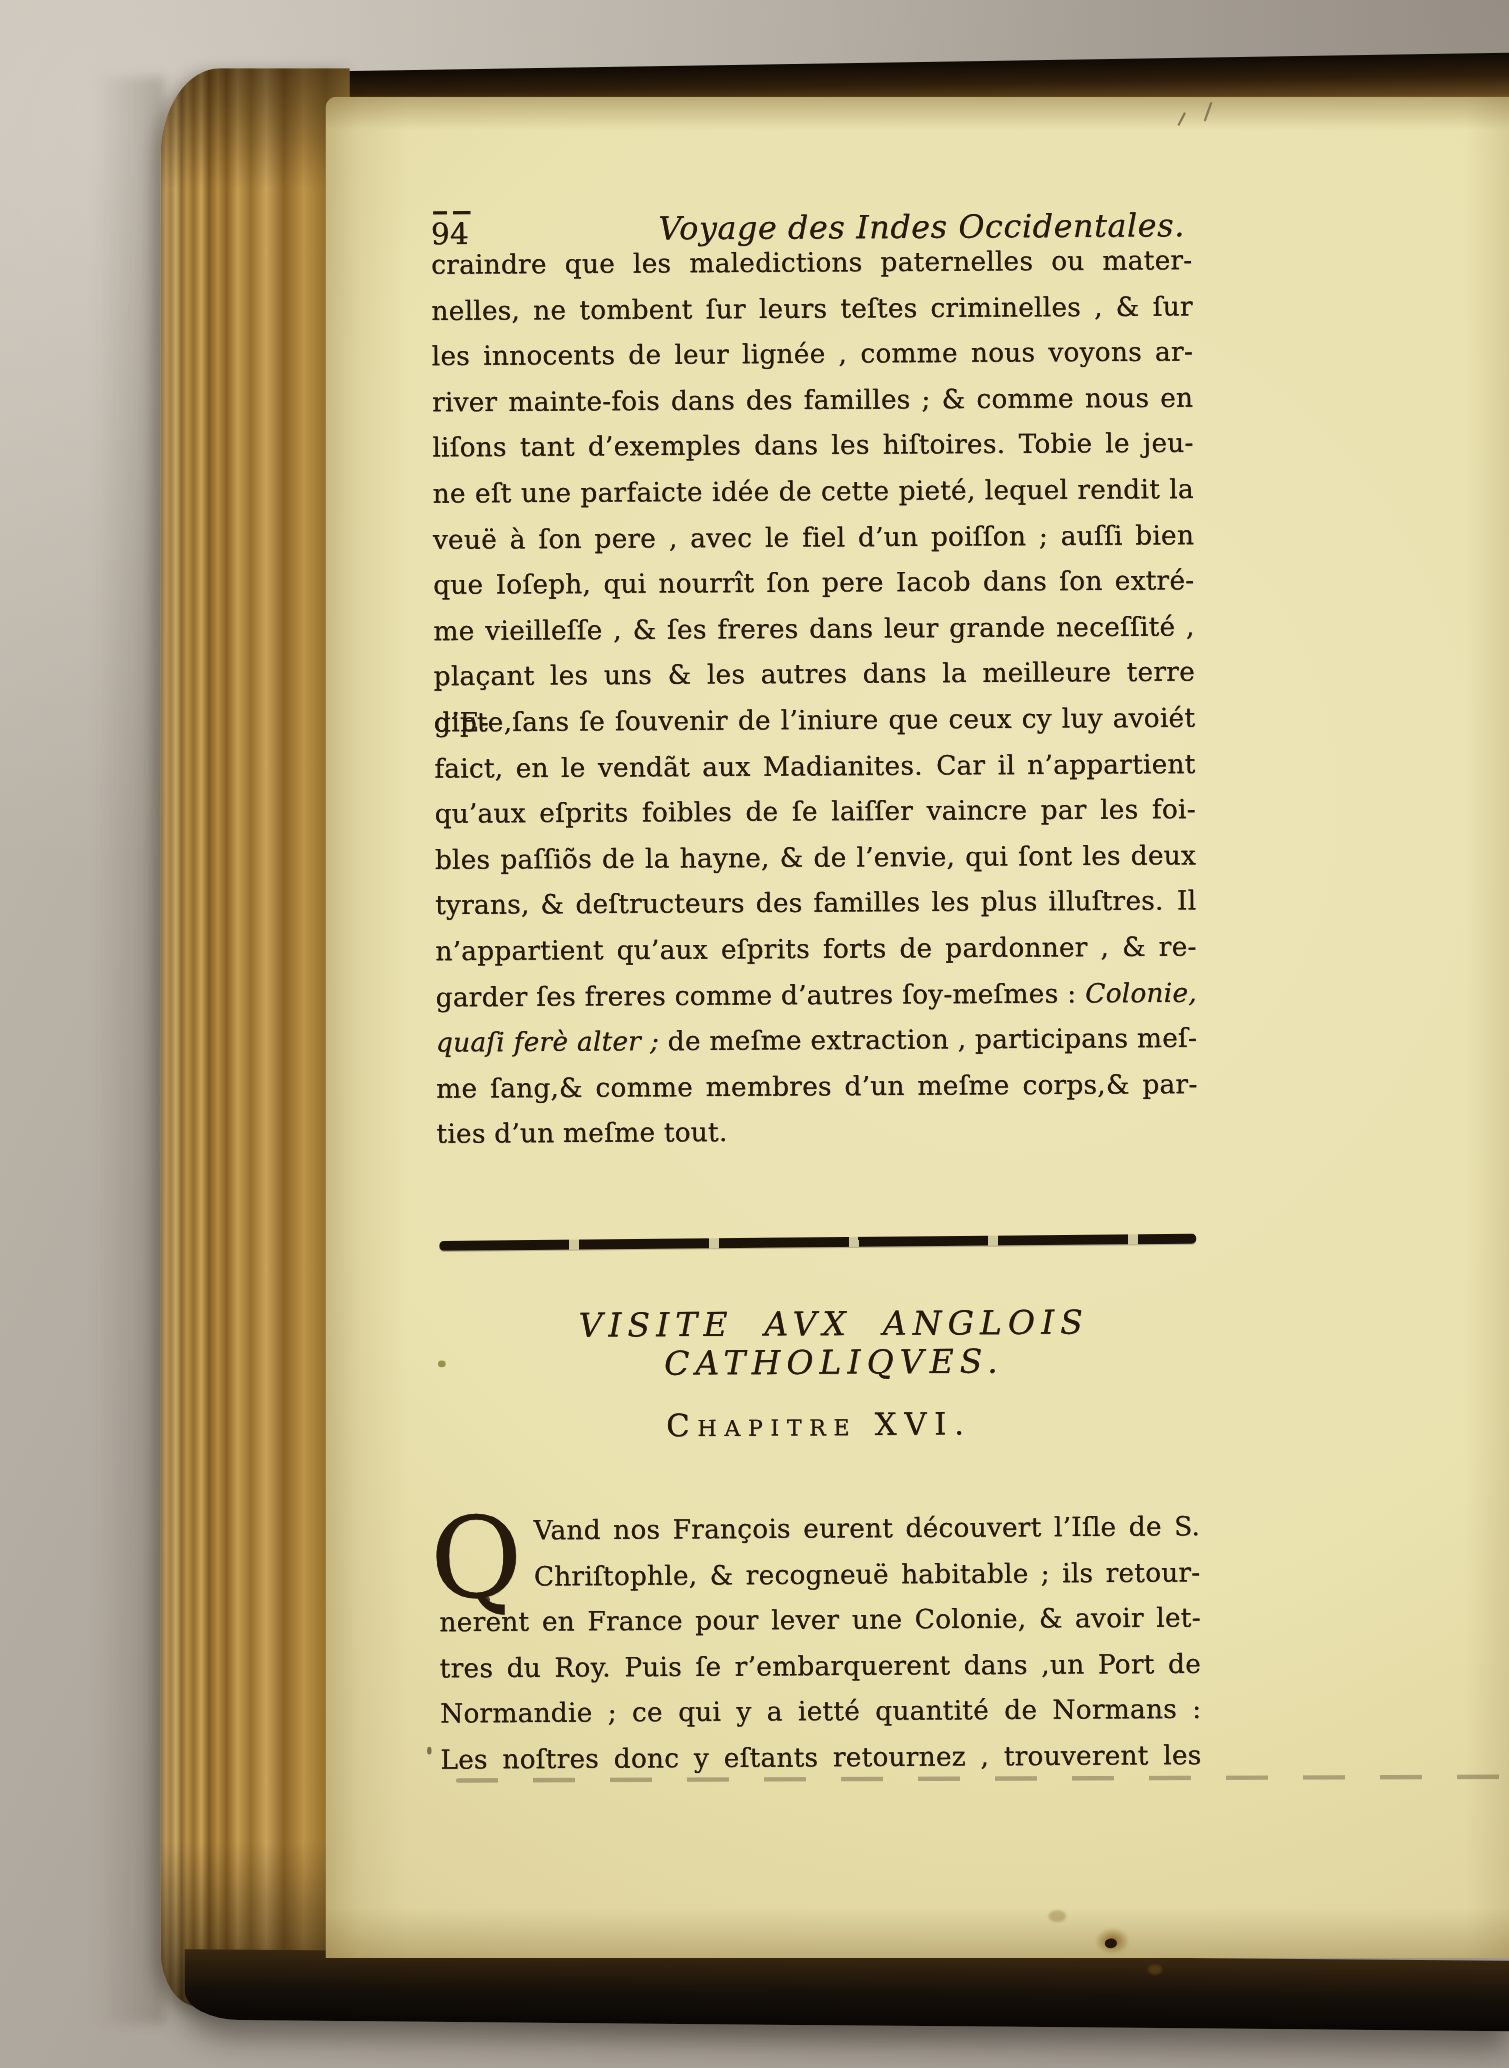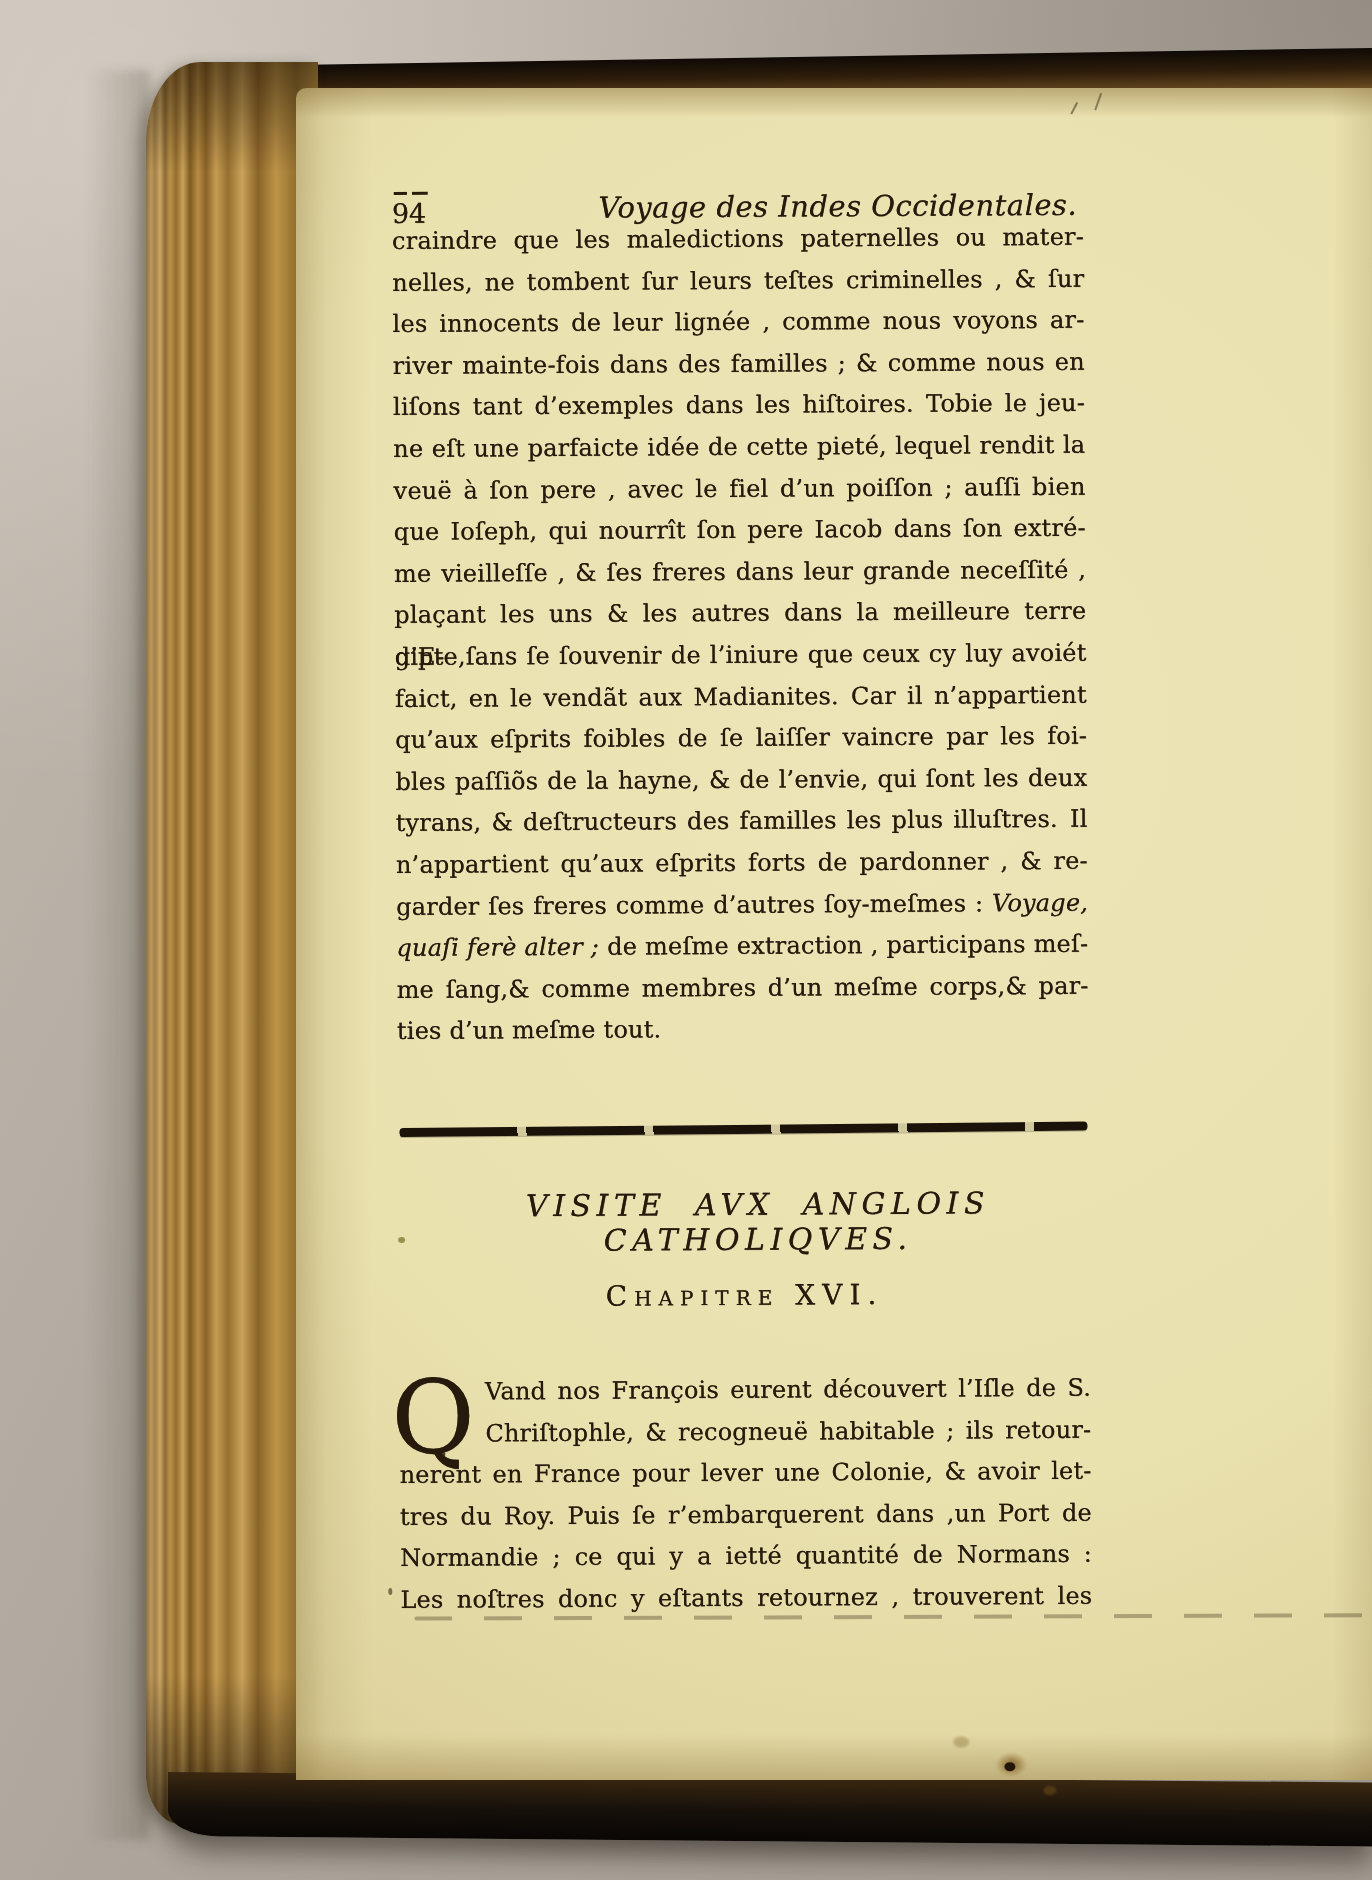--- a/index.html
+++ b/index.html
@@ -141,21 +141,21 @@
           <div class="line"><span>veuë à ſon pere , avec le fiel d’un poiſſon ; auſſi bien</span></div>
           <div class="line"><span>que Ioſeph, qui nourrît ſon pere Iacob dans ſon extré-</span></div>
           <div class="line"><span>me vieilleſſe , &amp; ſes freres dans leur grande neceſſité ,</span></div>
           <div class="line"><span>plaçant les uns &amp; les autres dans la meilleure terre d’E-</span></div>
           <div class="line"><span>gipte,ſans ſe ſouvenir de l’iniure que ceux cy luy avoiét</span></div>
           <div class="line"><span>faict, en le vendãt aux Madianites. Car il n’appartient</span></div>
           <div class="line"><span>qu’aux eſprits foibles de ſe laiſſer vaincre par les foi-</span></div>
           <div class="line"><span>bles paſſiõs de la hayne, &amp; de l’envie, qui ſont les deux</span></div>
           <div class="line"><span>tyrans, &amp; deſtructeurs des familles les plus illuſtres. Il</span></div>
           <div class="line"><span>n’appartient qu’aux eſprits forts de pardonner , &amp; re-</span></div>
-          <div class="line"><span>garder ſes freres comme d’autres ſoy-meſmes : </span><span class="it">Voyage,</span></div>
+          <div class="line"><span>garder ſes freres comme d’autres ſoy-meſmes : </span><span class="it">Colonie,</span></div>
           <div class="line"><span class="it">quaſi ferè alter ;</span><span> de meſme extraction , participans meſ-</span></div>
           <div class="line"><span>me ſang,&amp; comme membres d’un meſme corps,&amp; par-</span></div>
           <div class="line last"><span>ties d’un meſme tout.</span></div>
         </div>
 
       <div class="rule"></div>
 
       <div class="section-title">VISITE AVX ANGLOIS CATHOLIQVES.</div>
 
       <div class="chapter-heading">Chapitre XVI.</div>

